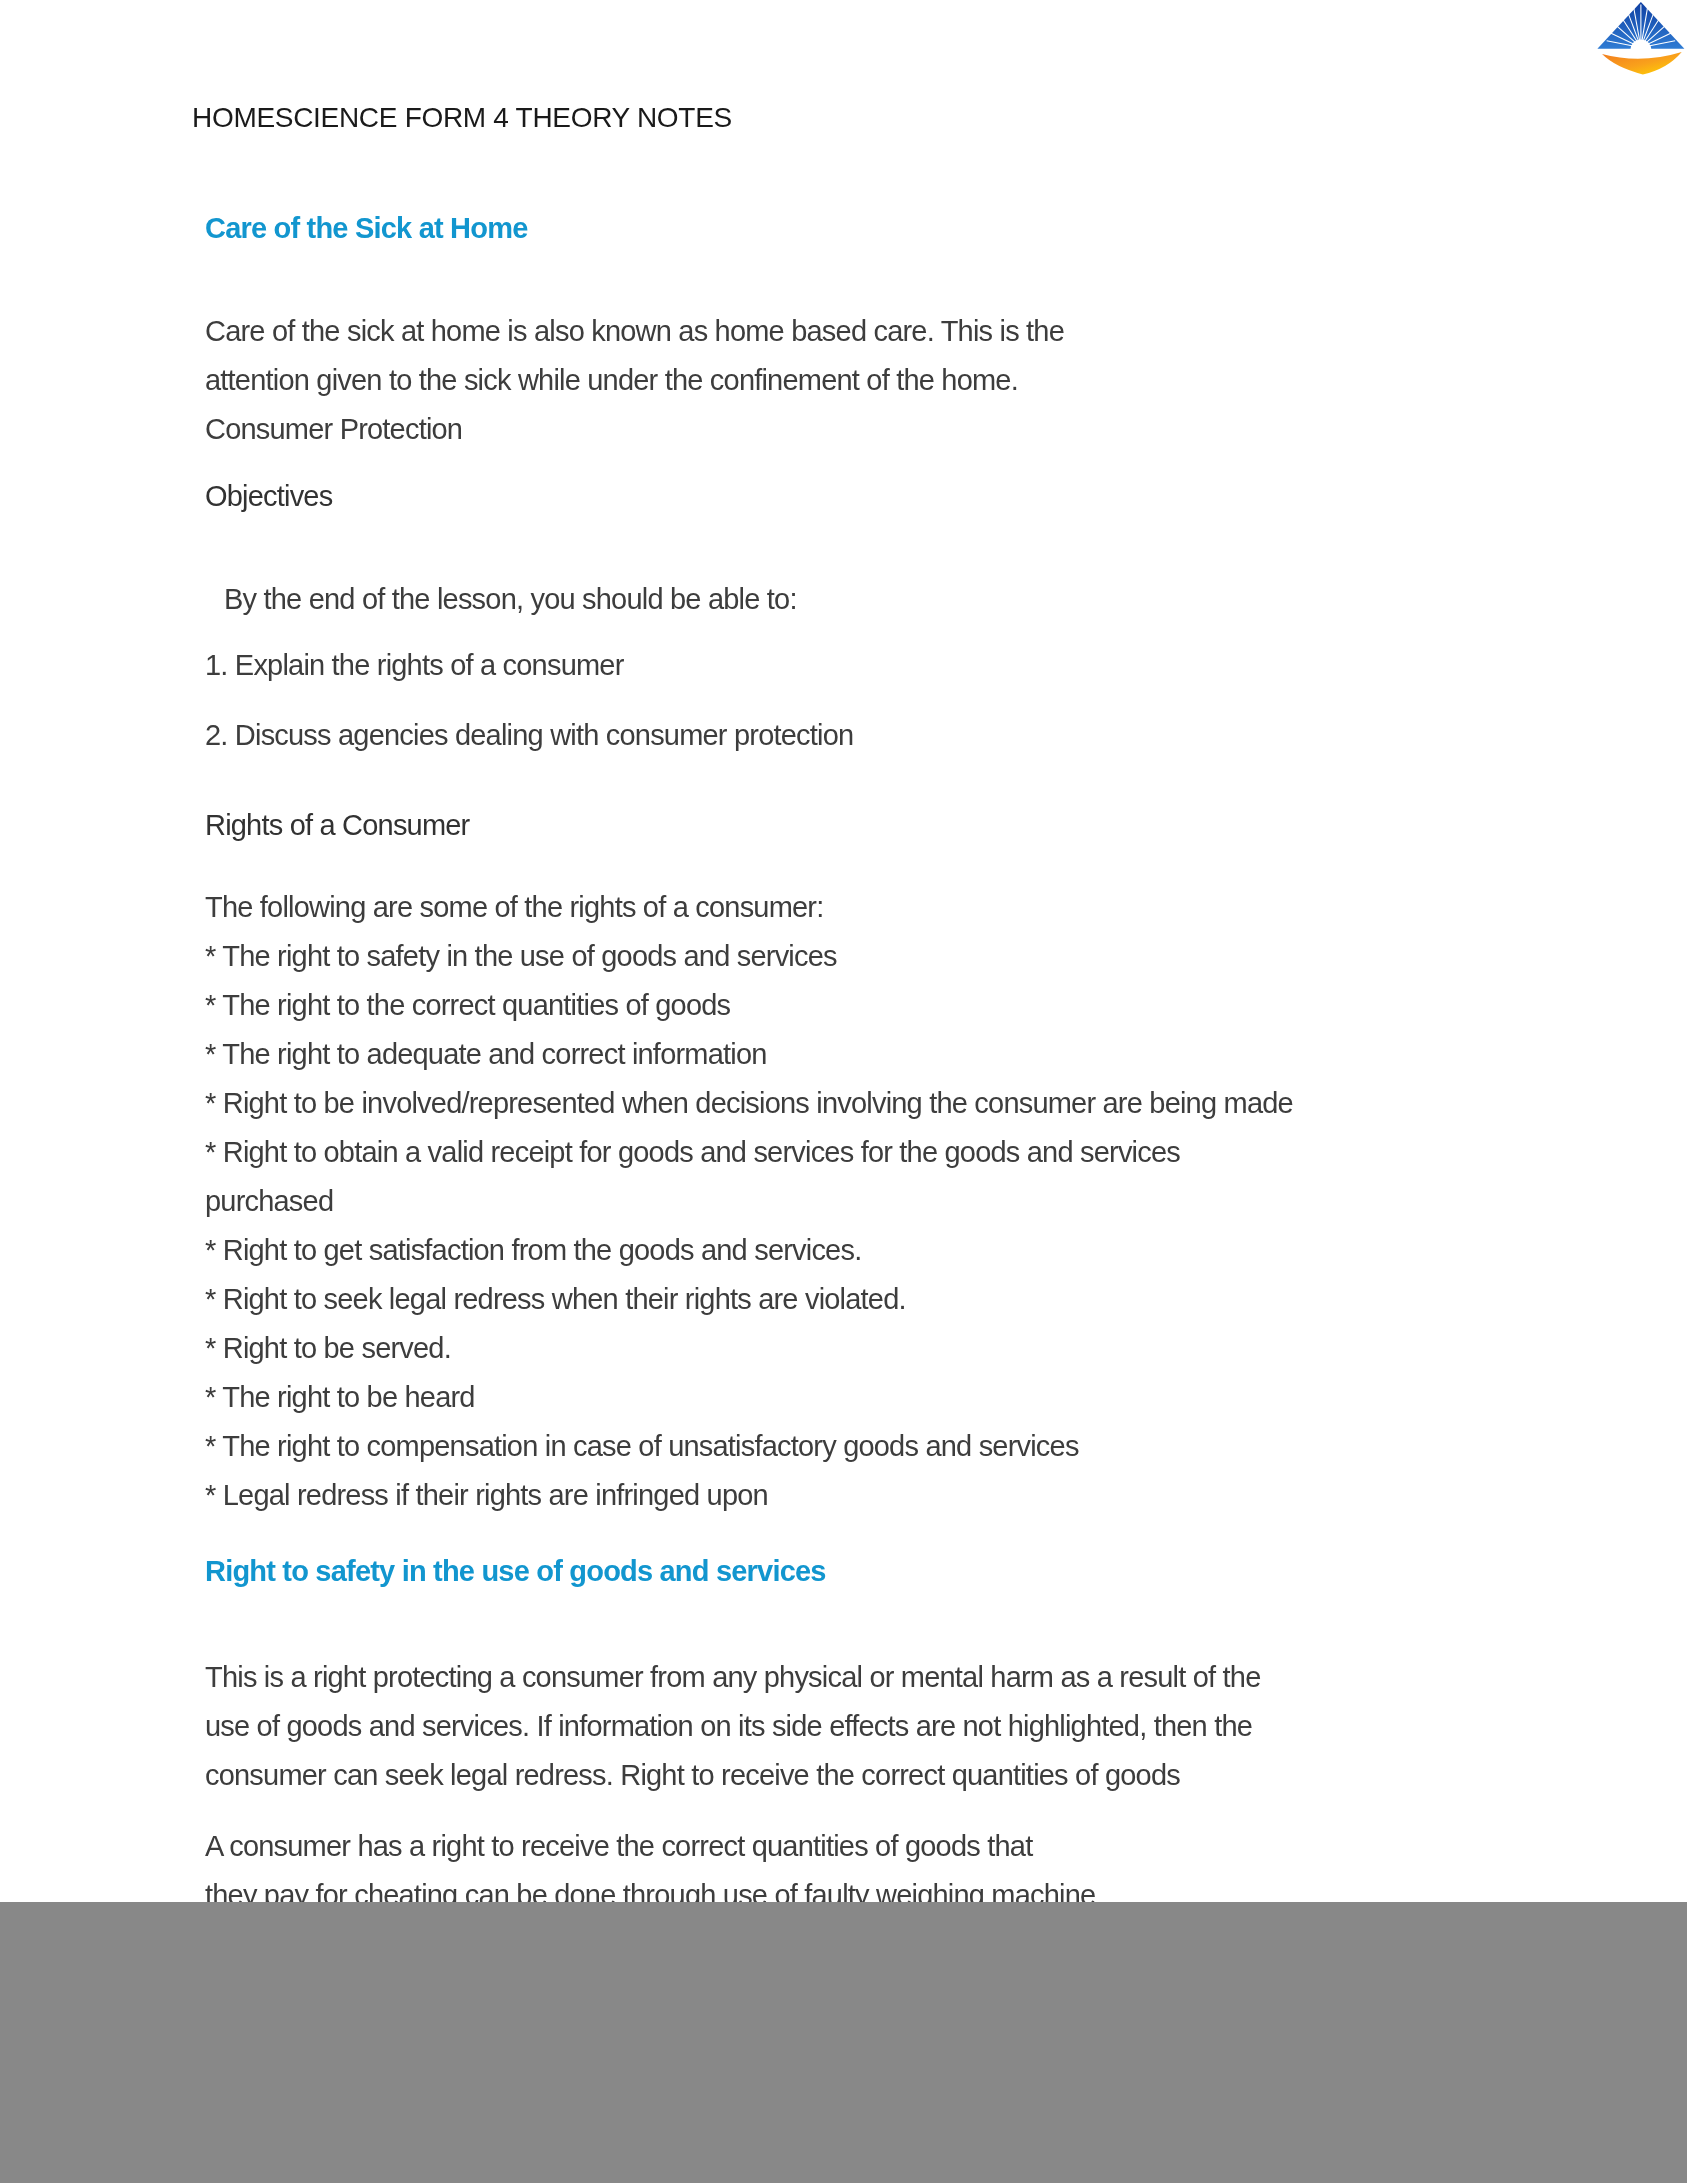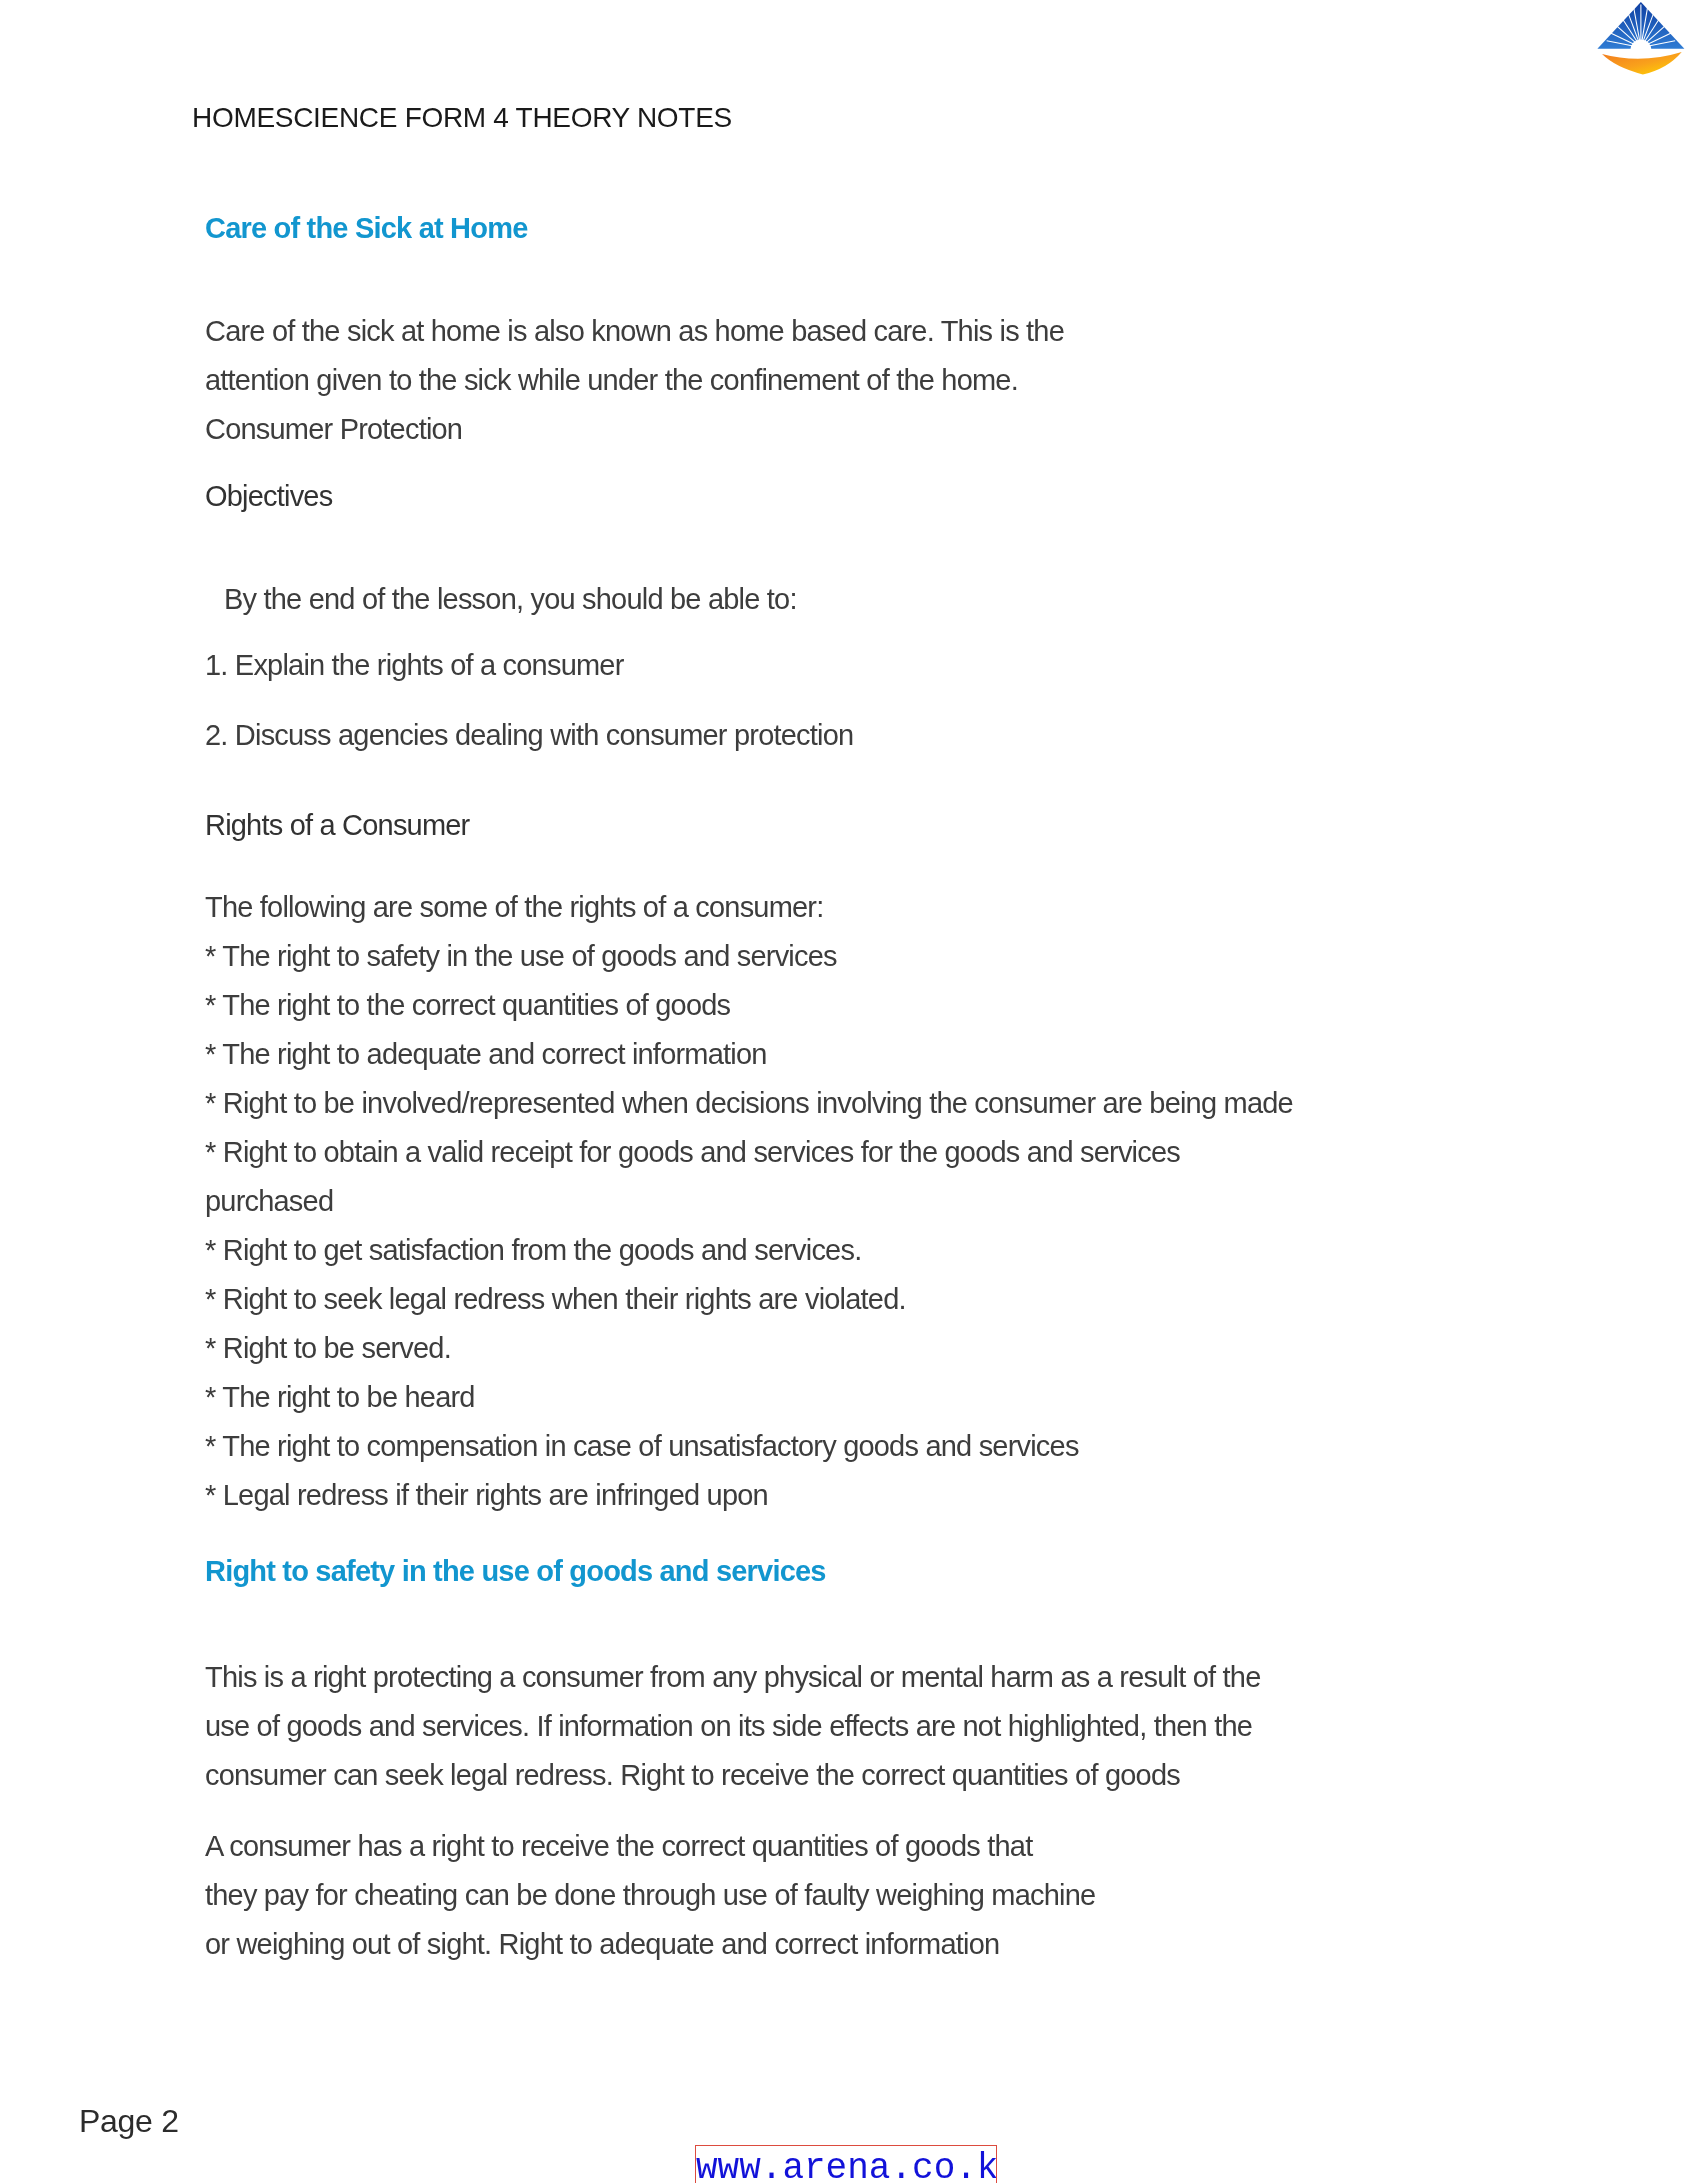--- a/index.html
+++ b/index.html
@@ -1,19 +1,19 @@
 <!DOCTYPE html>
 <html style="--page-bg: #ffffff; --header-black: #1a1a1a; --text-body: #3d3d3d; --text-dark: #323232; --accent-blue: #1296cf; --link-blue: #1212d9; --box-red: #dd4b3e; --logo-blue-top: #0f3fa2; --logo-blue-bottom: #2f7cd4; --logo-orange: #f27b20; --logo-yellow: #ffd400;font-size:10.6px"><head>
 <meta charset="utf-8">
 <style>
   html, body { margin: 0; padding: 0; background: #888; }
   .page {
     position: relative;
     width: 1687px;
-    height: 2183px;
+    height: 1902px;
     background: var(--page-bg, #ffffff);
     overflow: hidden;
     font-family: "Liberation Sans", "DejaVu Sans", sans-serif;
   }
   .txt {
     position: absolute;
     left: 205px;
     white-space: pre-line;
     font-size: 29px;
     line-height: 49px;

